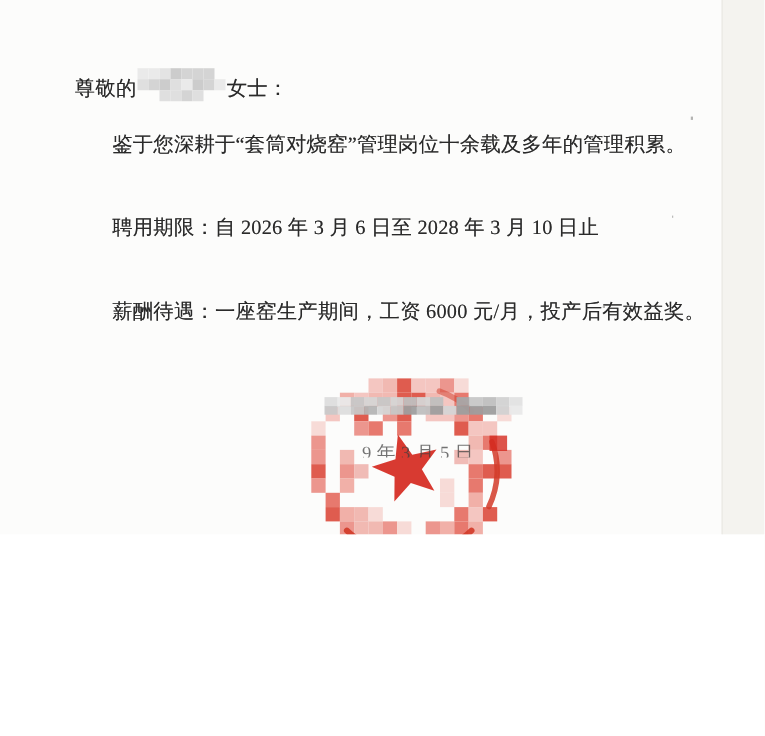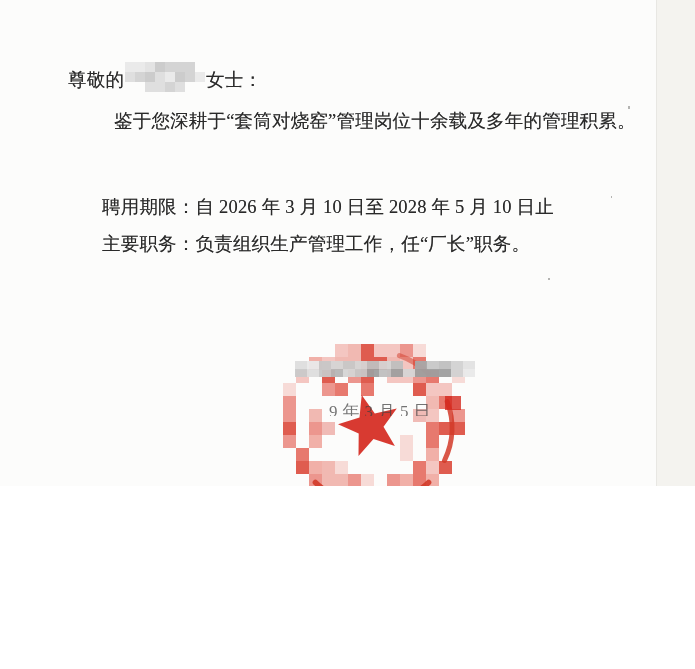--- a/index.html
+++ b/index.html
@@ -53,23 +53,23 @@
 </style>
 </head>
 <body>
 
 <div class="page">
 
   <div class="paper-edge"></div>
 
   <p class="line salutation" style="left:68px;top:43px;"><span>尊敬的</span><span class="name-blur mosaic" id="name-blur"><i style="left: 0px; top: 0px; width: 10px; height: 10px; background: rgb(233, 233, 233); opacity: 0.95;"></i><i style="left: 10px; top: 0px; width: 10px; height: 10px; background: rgb(233, 233, 233); opacity: 0.95;"></i><i style="left: 20px; top: 0px; width: 10px; height: 10px; background: rgb(226, 226, 226); opacity: 0.95;"></i><i style="left: 30px; top: 0px; width: 10px; height: 10px; background: rgb(201, 201, 201); opacity: 0.95;"></i><i style="left: 40px; top: 0px; width: 10px; height: 10px; background: rgb(210, 210, 210); opacity: 0.95;"></i><i style="left: 50px; top: 0px; width: 10px; height: 10px; background: rgb(210, 210, 210); opacity: 0.95;"></i><i style="left: 60px; top: 0px; width: 10px; height: 10px; background: rgb(210, 210, 210); opacity: 0.95;"></i><i style="left: 0px; top: 10px; width: 10px; height: 10px; background: rgb(221, 221, 221); opacity: 0.95;"></i><i style="left: 10px; top: 10px; width: 10px; height: 10px; background: rgb(210, 210, 210); opacity: 0.95;"></i><i style="left: 20px; top: 10px; width: 10px; height: 10px; background: rgb(201, 201, 201); opacity: 0.95;"></i><i style="left: 30px; top: 10px; width: 10px; height: 10px; background: rgb(221, 221, 221); opacity: 0.95;"></i><i style="left: 40px; top: 10px; width: 10px; height: 10px; background: rgb(233, 233, 233); opacity: 0.95;"></i><i style="left: 50px; top: 10px; width: 10px; height: 10px; background: rgb(201, 201, 201); opacity: 0.95;"></i><i style="left: 60px; top: 10px; width: 10px; height: 10px; background: rgb(210, 210, 210); opacity: 0.95;"></i><i style="left: 70px; top: 10px; width: 10px; height: 10px; background: rgb(233, 233, 233); opacity: 0.95;"></i><i style="left: 20px; top: 20px; width: 10px; height: 10px; background: rgb(221, 221, 221); opacity: 0.95;"></i><i style="left: 30px; top: 20px; width: 10px; height: 10px; background: rgb(221, 221, 221); opacity: 0.95;"></i><i style="left: 40px; top: 20px; width: 10px; height: 10px; background: rgb(210, 210, 210); opacity: 0.95;"></i><i style="left: 50px; top: 20px; width: 10px; height: 10px; background: rgb(221, 221, 221); opacity: 0.95;"></i></span><span>女士：</span></p>
 
-  <p class="line" style="left:102px;top:89px;margin-left:12px;">鉴于您深耕于“套筒对烧窑”管理岗位十余载及多年的管理积累。</p>
-  <p class="line" style="left:102px;top:175px;">聘用期限：自 2026 年 3 月 10 日至 2028 年 5 月 10 日止</p>
-  <p class="line" style="left:102px;top:212px;">主要职务：负责组织生产管理工作，任“厂长”职务。</p>
+  <p class="line" style="left:102px;top:99px;">鉴于您深耕于“套筒对烧窑”管理岗位十余载及多年的管理积累。</p>
+  <p class="line" style="left:102px;top:175px;">聘用期限：自 2026 年 3 月 6 日至 2028 年 3 月 10 日止</p>
+  <p class="line" style="left:102px;top:251px;">薪酬待遇：一座窑生产期间，工资 6000 元/月，投产后有效益奖。</p>
 
   <div class="stamp">
     <div class="mosaic stamp-mosaic" id="stamp-mosaic">
         <i style="left: 52px; top: 0px; width: 13px; height: 13px; background: rgb(243, 192, 186); opacity: 0.9;"></i>
         <i style="left: 65px; top: 0px; width: 13px; height: 13px; background: rgb(240, 177, 170); opacity: 0.9;"></i>
         <i style="left: 78px; top: 0px; width: 13px; height: 13px; background: rgb(219, 74, 60); opacity: 0.9;"></i>
         <i style="left: 91px; top: 0px; width: 13px; height: 13px; background: rgb(243, 192, 186); opacity: 0.9;"></i>
         <i style="left: 104px; top: 0px; width: 13px; height: 13px; background: rgb(243, 192, 186); opacity: 0.9;"></i>
         <i style="left: 117px; top: 0px; width: 13px; height: 13px; background: rgb(234, 139, 130); opacity: 0.9;"></i>
         <i style="left: 130px; top: 0px; width: 13px; height: 13px; background: rgb(246, 215, 211); opacity: 0.9;"></i>

